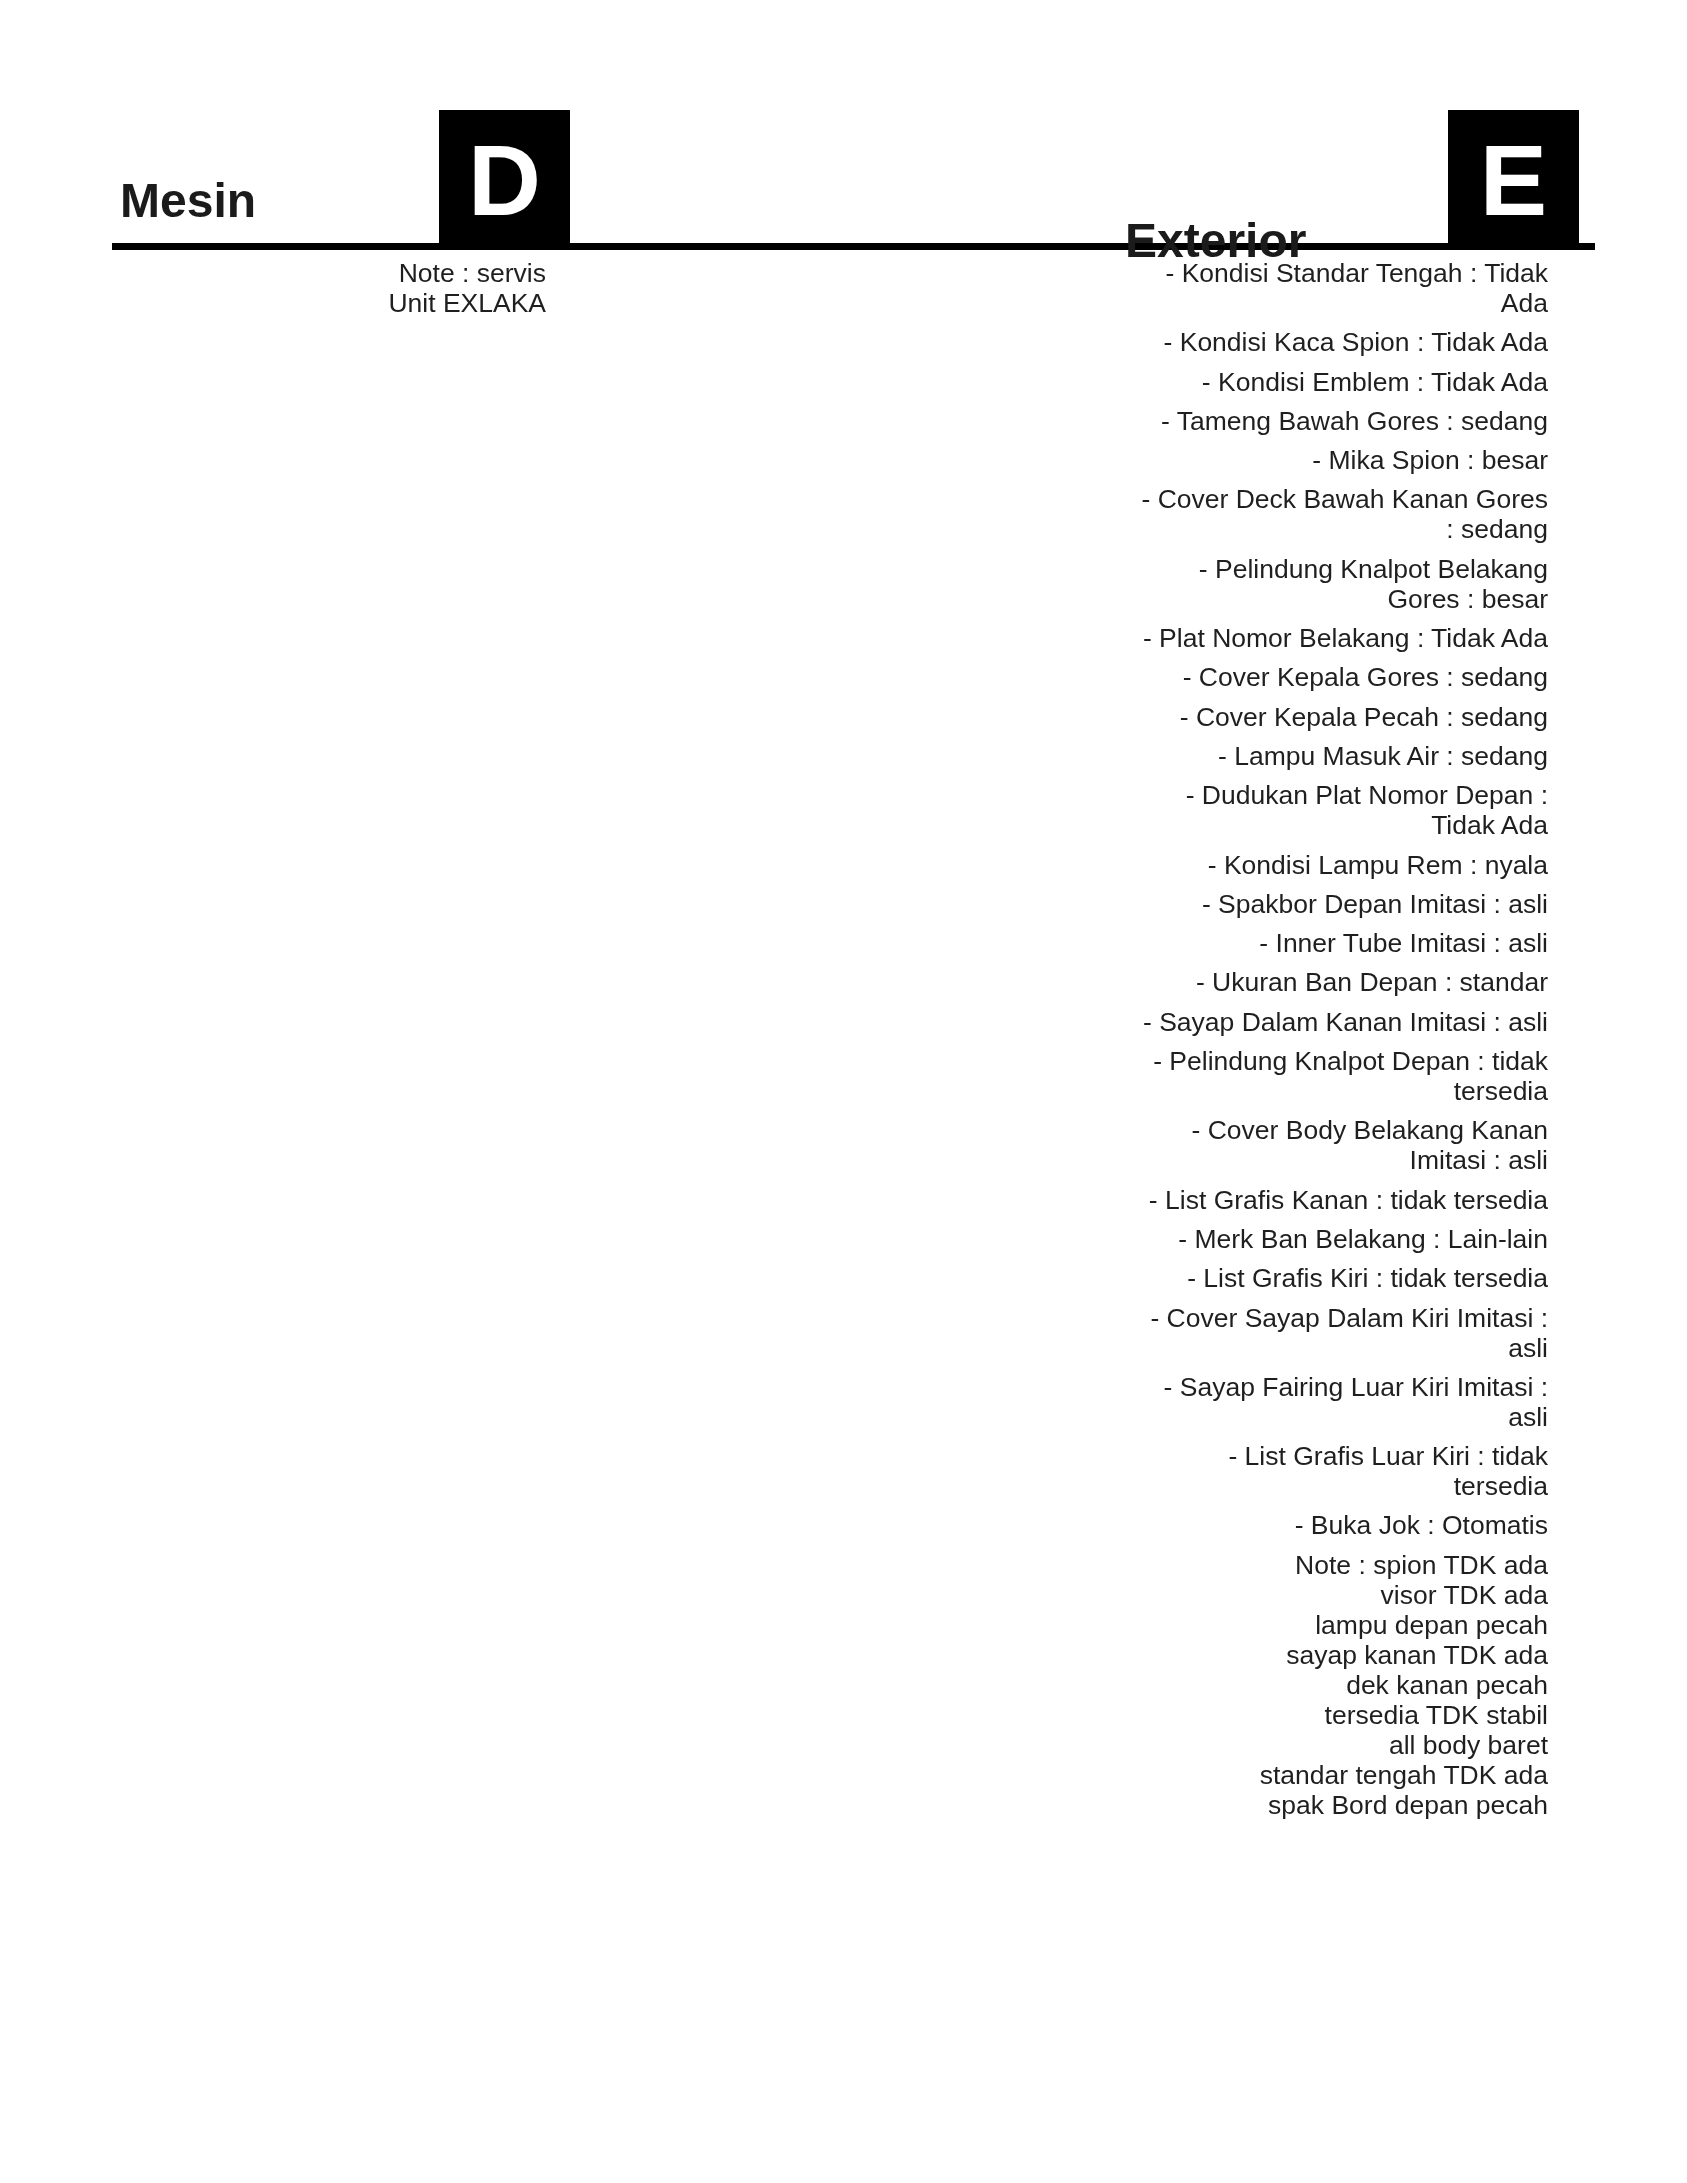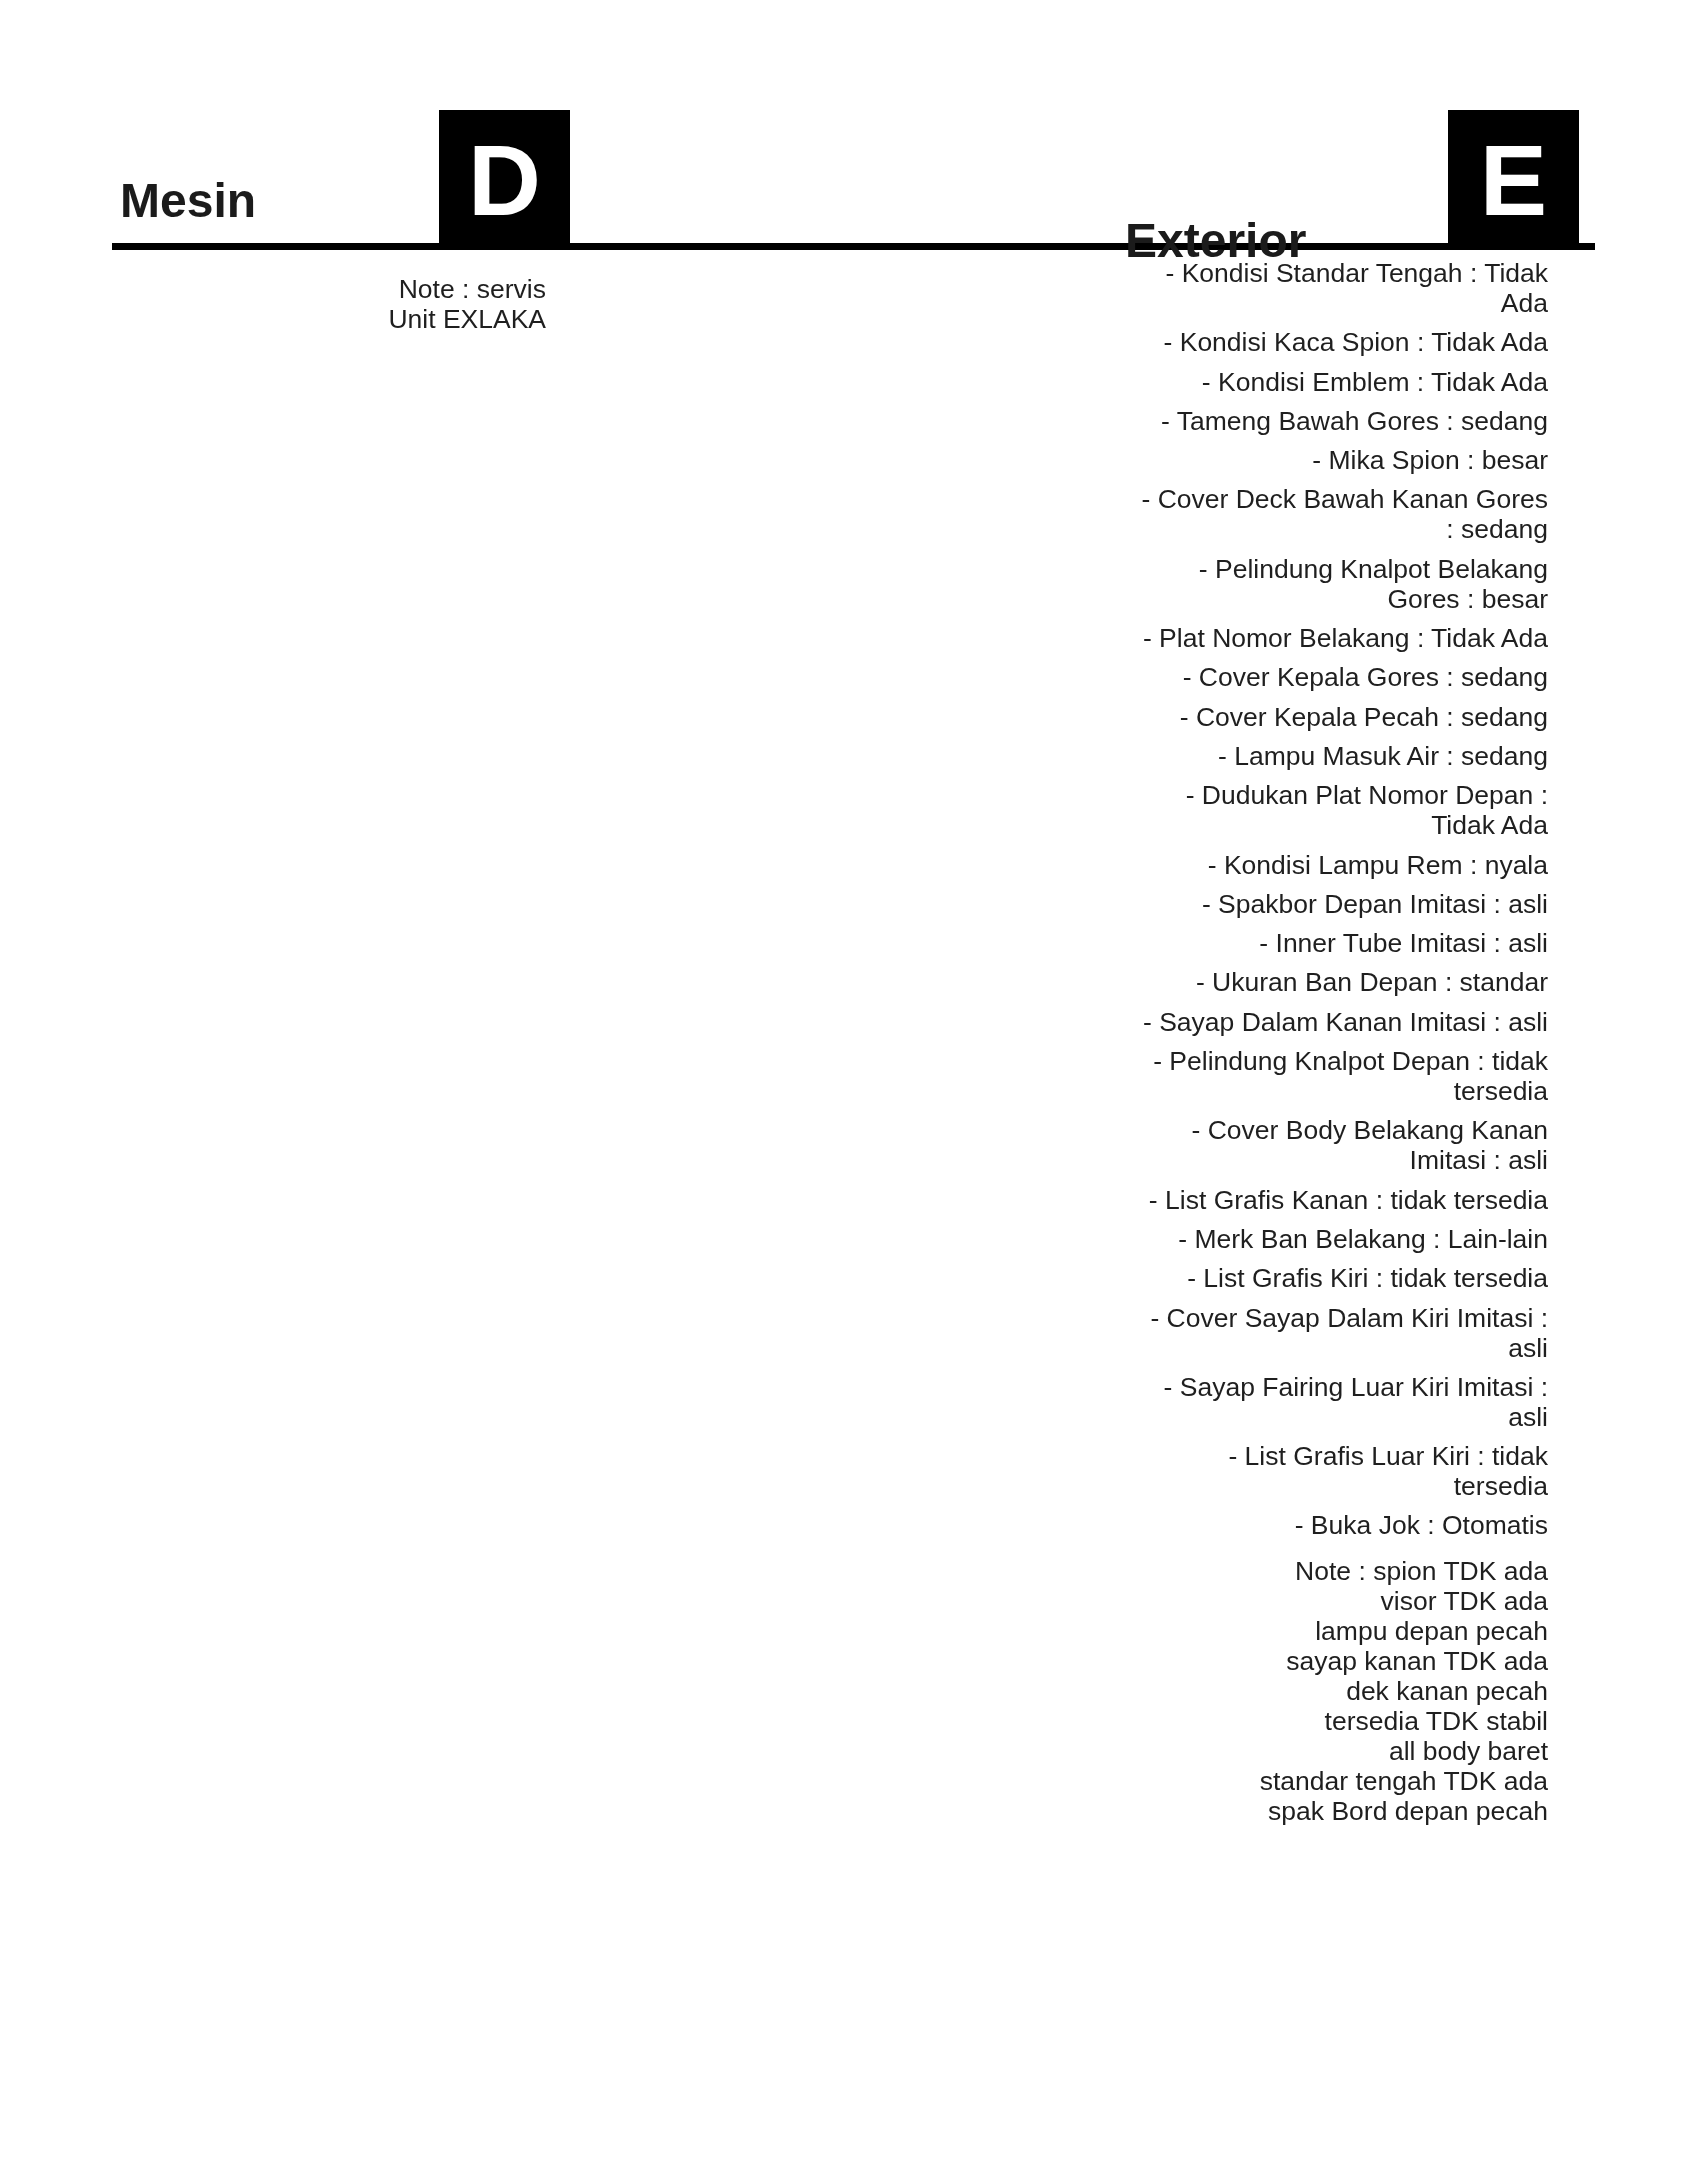--- a/index.html
+++ b/index.html
@@ -58,21 +58,21 @@
     top: 258px;
     font-size: 26.5px;
     line-height: 30px;
     color: #1f1f1f;
   }
   .col-left  { left: 123px;  width: 423px; }
   .col-right { left: 1128px; width: 420px; }
 
   .item { margin: 0 0 9.3px 0; }
   .note-line { margin: 0; }
-  .note-block { margin-top: 16px; }
+  .note-block { margin-top: 0; }
 </style>
 </head>
 <body>
 
 <div class="page">
 
   <div class="rule"></div>
 
   <div class="title title-mesin">Mesin</div>
 

